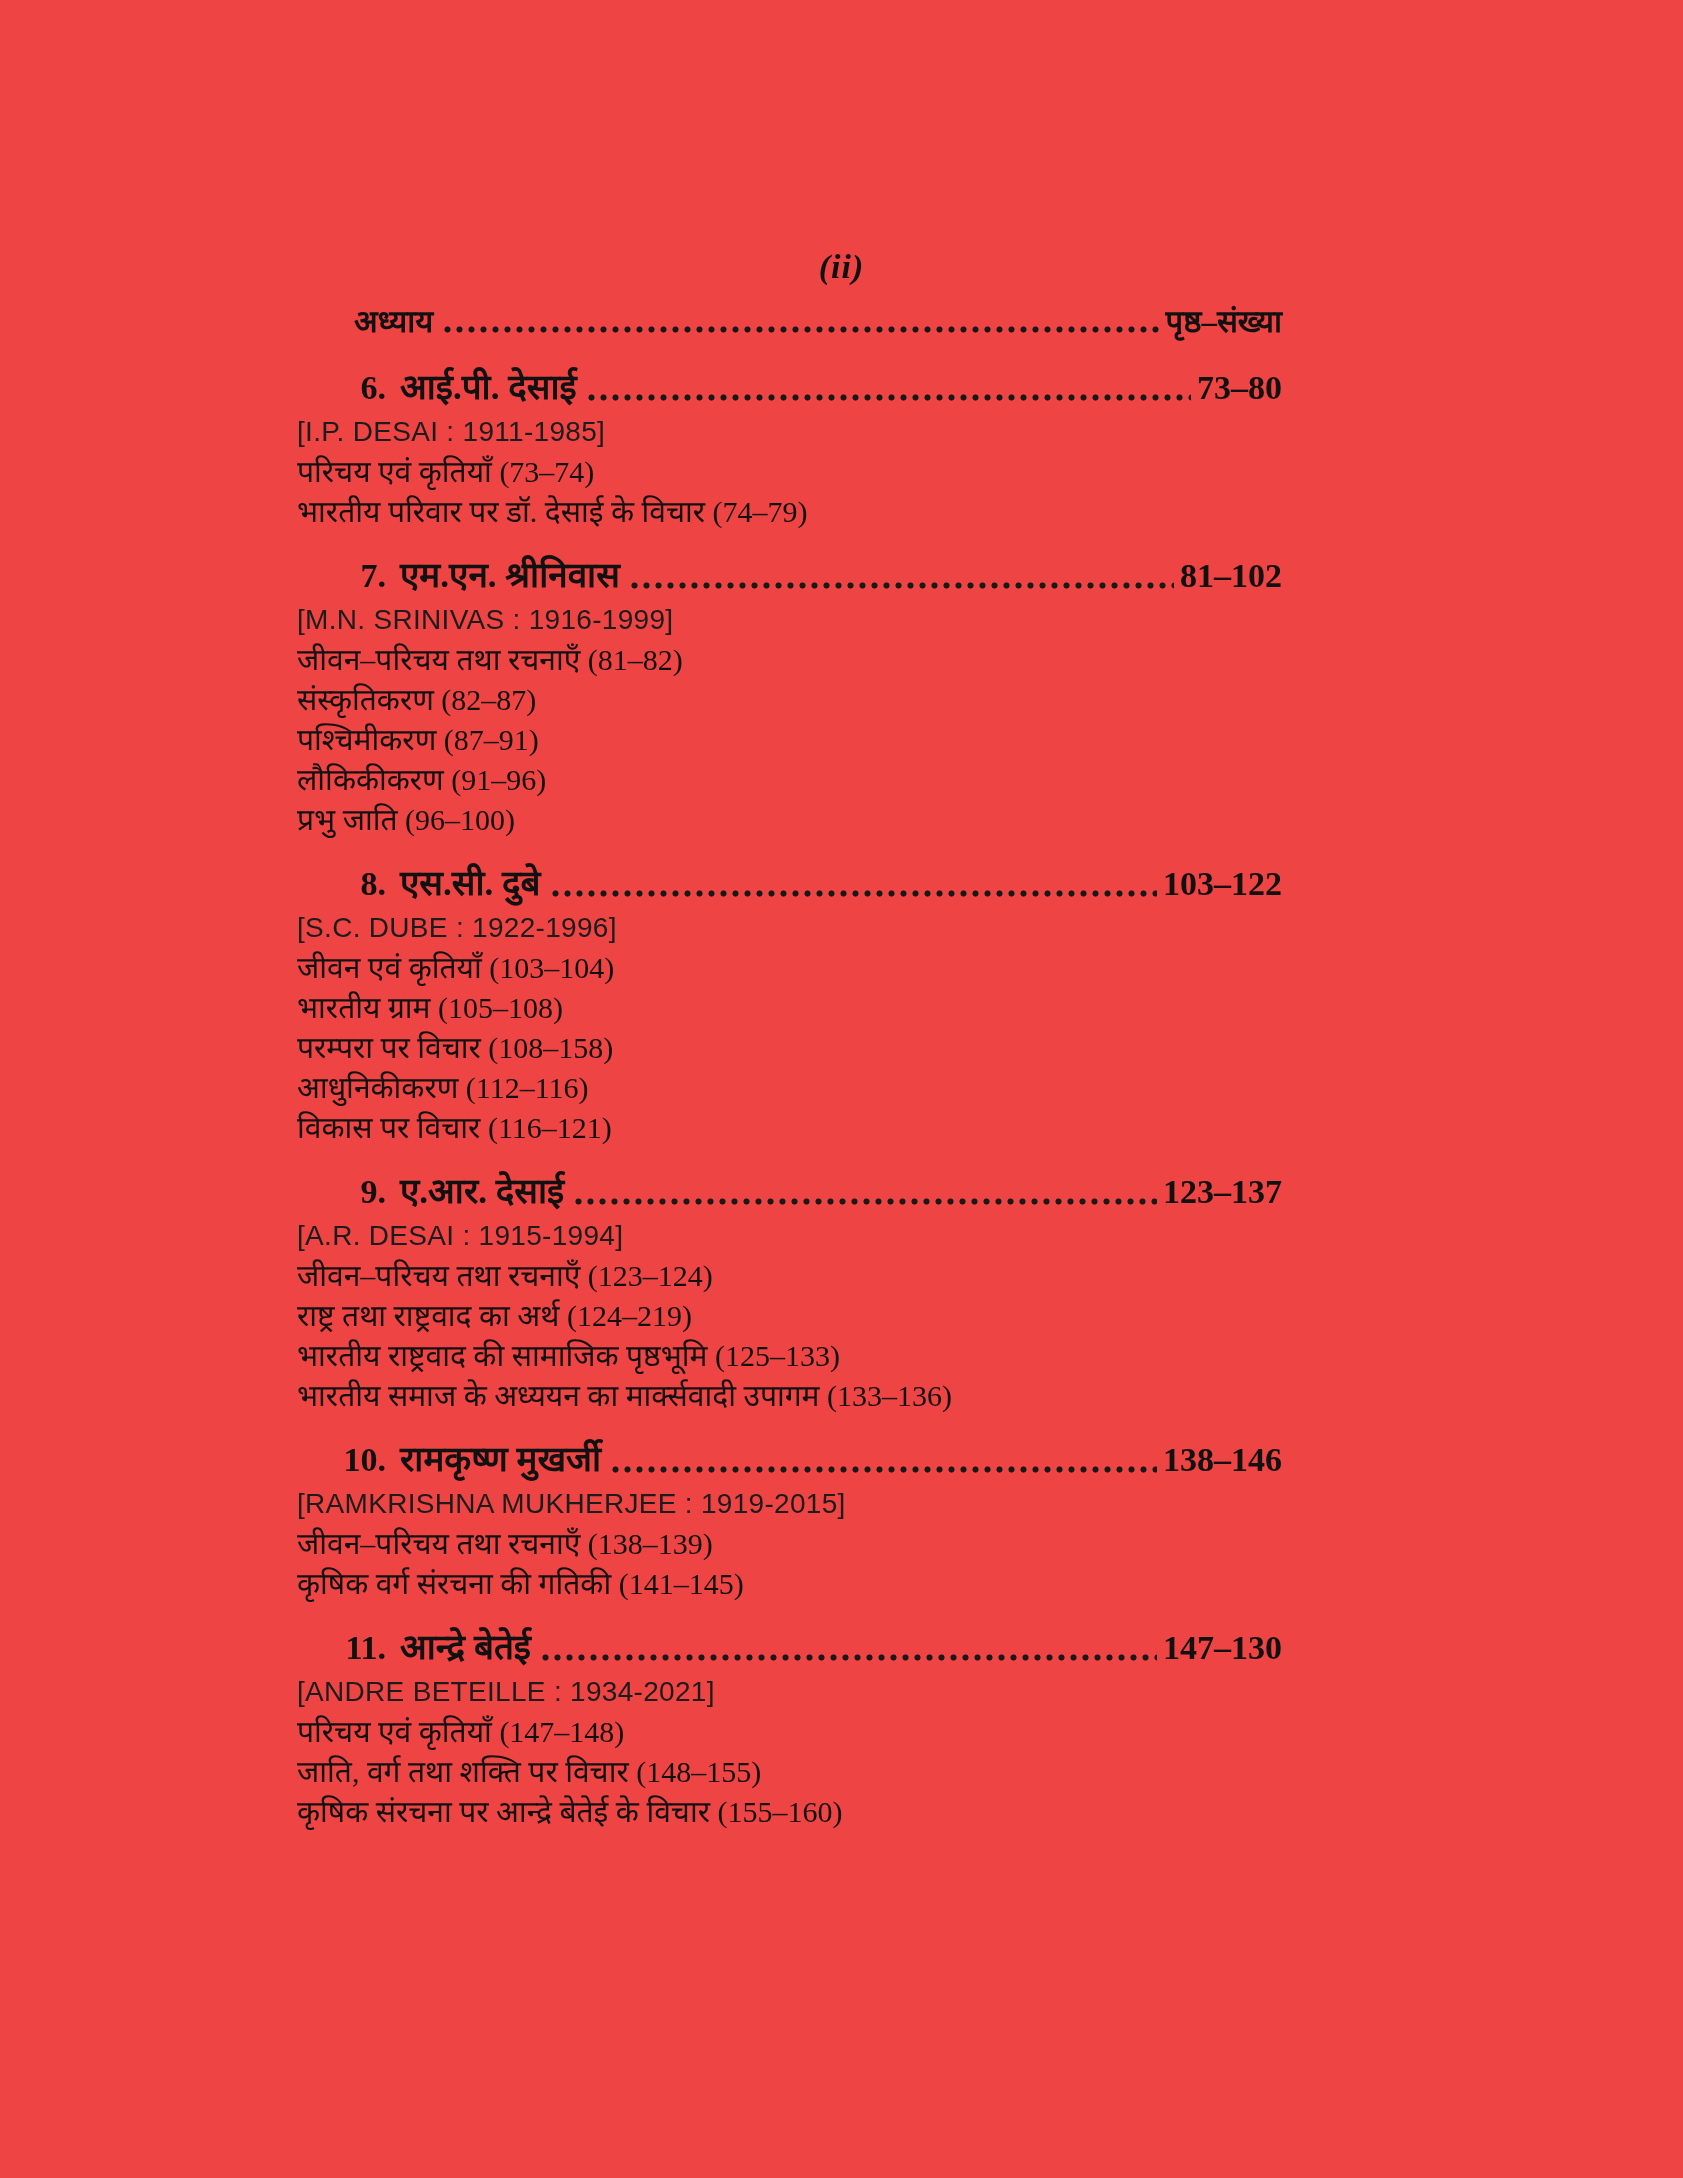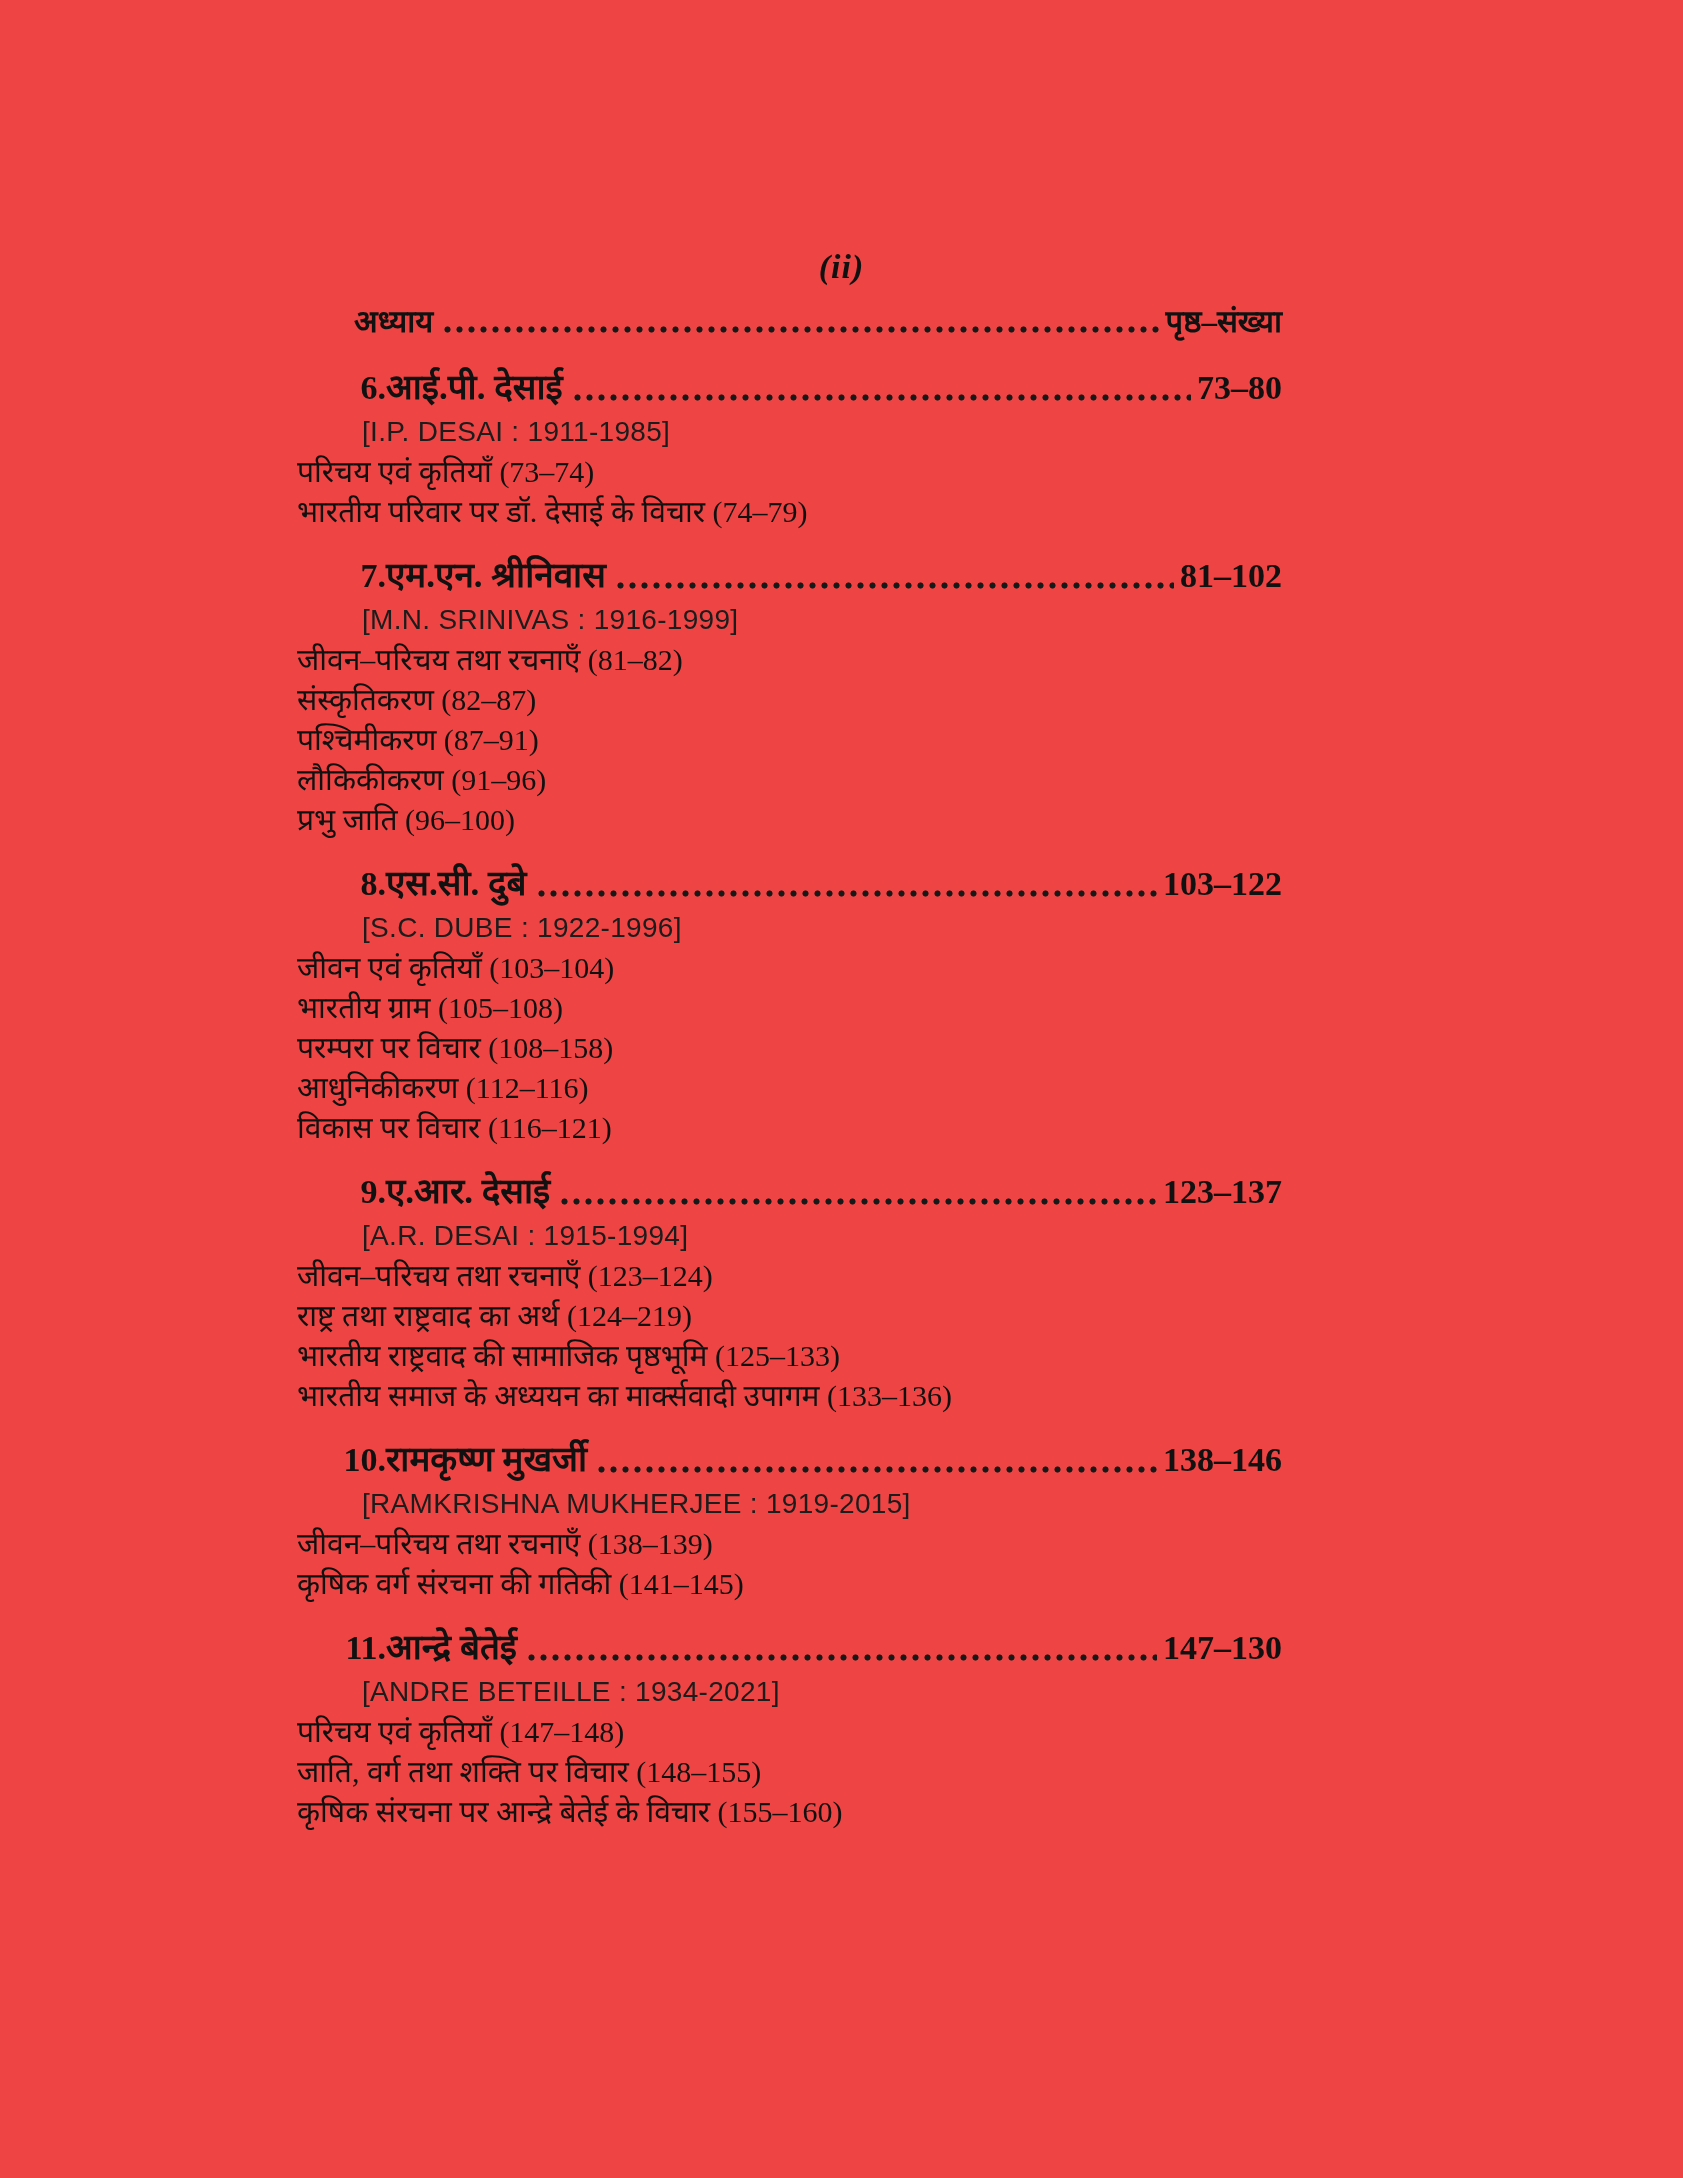--- a/index.html
+++ b/index.html
@@ -67,26 +67,26 @@
     line-height: 48px;
     white-space: nowrap;
   }
   .chapter-head .num {
     flex: 0 0 89px;
     width: 89px;
     text-align: right;
     font-size: 34px;
   }
   .chapter-head .title {
+    margin-left: 14px;
   }
   .chapter-head .pages {
     font-size: 34px;
   }
   .en-line {
-    margin-left: 65px;
     font-family: "Liberation Sans", "DejaVu Sans", sans-serif;
     font-size: 28px;
     line-height: 40px;
     color: #1c1c1c;
     letter-spacing: 0.3px;
   }
   .item {
     font-size: 30px;
     line-height: 40px;
   }

